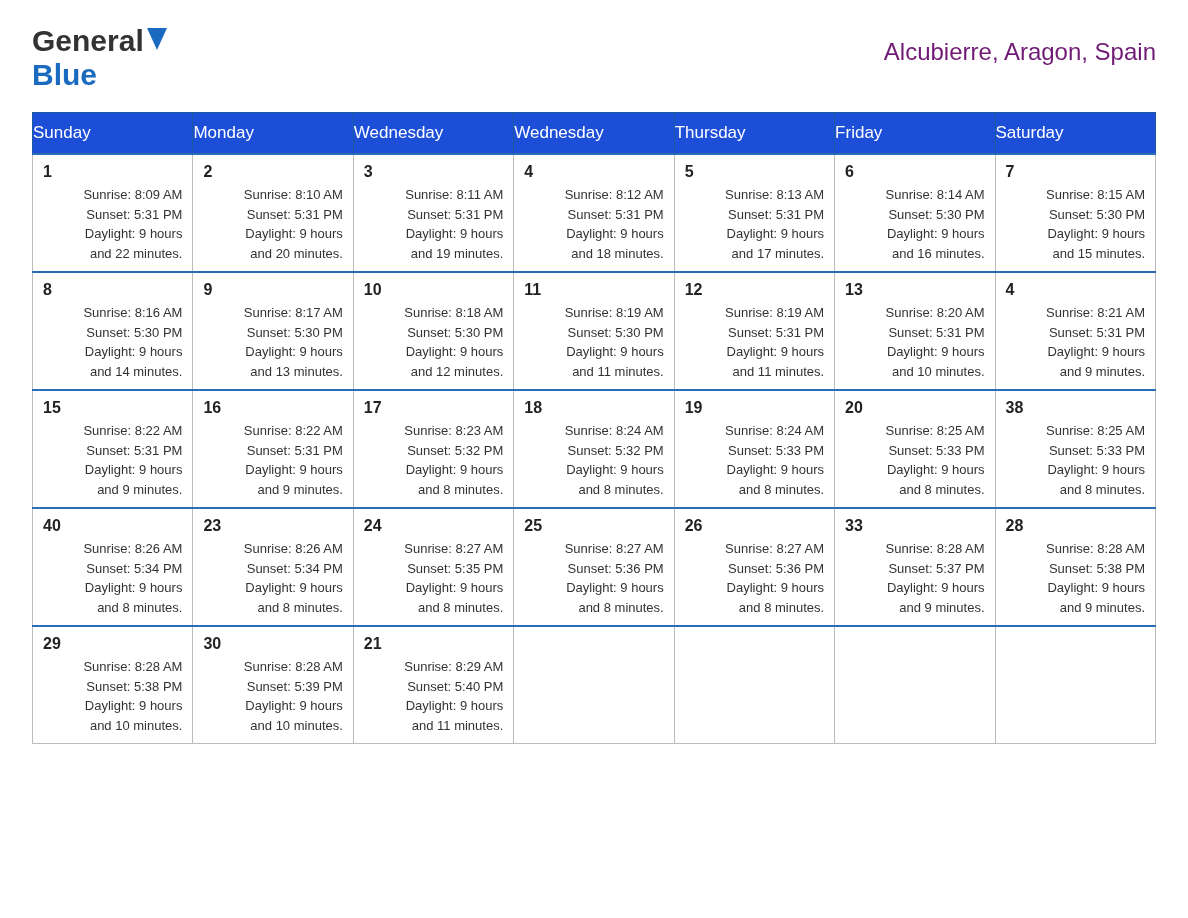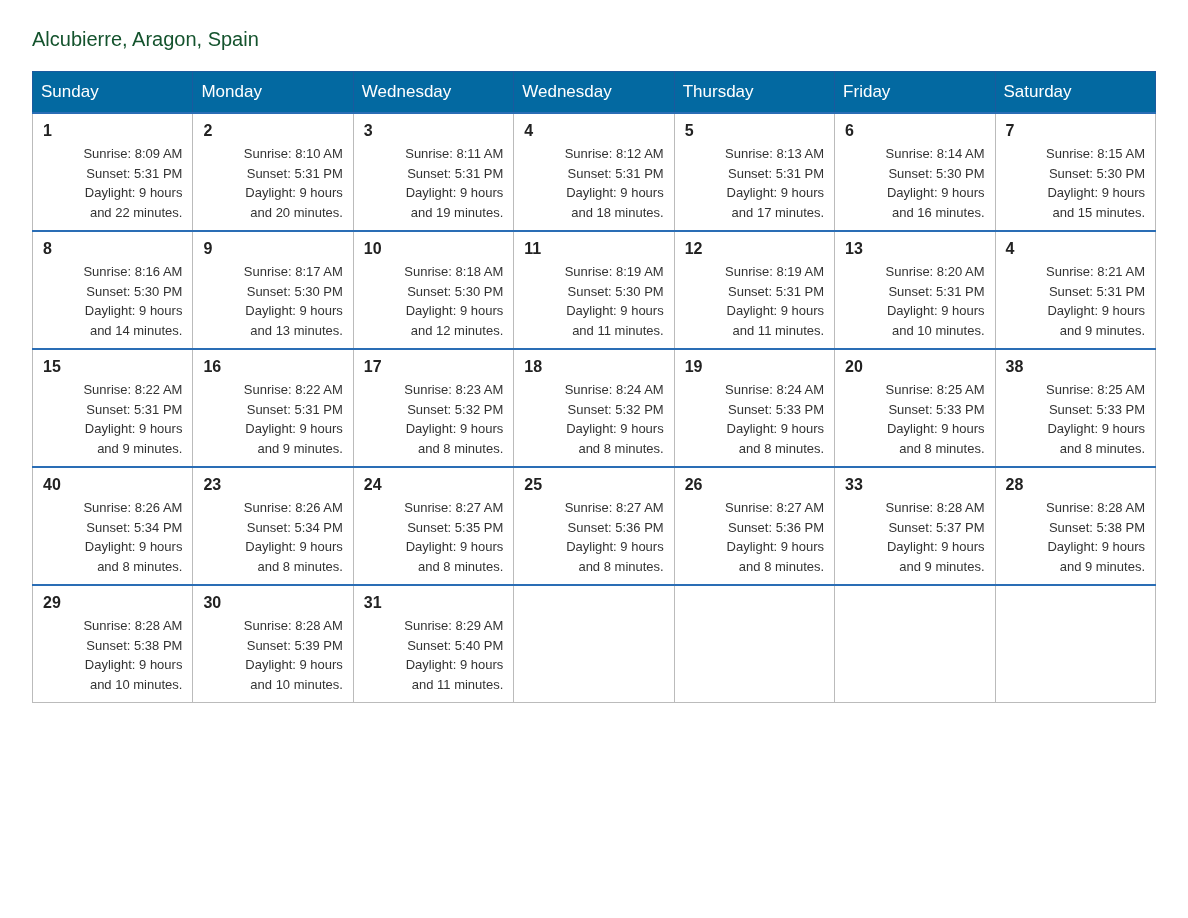--- a/index.html
+++ b/index.html
@@ -24,35 +24,35 @@
     .title-section {
       text-align: right;
     }
     .month-title {
       font-size: 52px;
       font-weight: bold;
       color: #222;
       line-height: 1.1;
     }
     .location-title {
-      font-size: 20px;
-      color: #14532d;
-      margin-top: 4px;
+      font-size: 24px;
+      color: #701a75;
+      margin-top: 14px;
     }
     .calendar {
       width: 100%;
       border-collapse: collapse;
       border: 1px solid #999;
     }
     .calendar th {
-      background-color: #0369a1;
+      background-color: #1d4ed8;
       color: #fff;
       font-size: 17px;
       font-weight: normal;
-      padding: 10px 8px;
+      padding: 10px 0;
       text-align: left;
       border: 1px solid #1a5a9e;
       margin-left: 14px;
     }
     .calendar td {
       vertical-align: top;
       padding: 8px 10px;
       border: 1px solid #bbb;
       width: 14.28%;
       min-height: 110px;
@@ -81,20 +81,33 @@
     }
     .logo-top-line {
       display: flex;
       align-items: center;
     }
   </style>
 </head>
 <body>
 
 <div class="header">
+  <div class="logo">
+    <div class="logo-top-line">
+      <span style="font-size:30px;font-weight:bold;color:#333;font-family:Arial,sans-serif;">General</span>
+      <span style="display:inline-block;margin-left:3px;position:relative;top:0px;">
+        <svg width="20" height="22" viewBox="0 0 20 22">
+          <polygon points="0,0 20,0 10,22" fill="#1a6bbf"></polygon>
+        </svg>
+      </span>
+    </div>
+    <div>
+      <span style="font-size:30px;font-weight:bold;color:#1a6bbf;font-family:Arial,sans-serif;">Blue</span>
+    </div>
+  </div>
   <div class="title-section">
     <div class="location-title">Alcubierre, Aragon, Spain</div>
   </div>
 </div>
 
 <table class="calendar">
   <thead>
     <tr>
       <th>Sunday</th>
       <th>Monday</th>
@@ -289,21 +302,21 @@
           Sunrise: 8:28 AM<br>Sunset: 5:38 PM<br>Daylight: 9 hours<br>and 10 minutes.
         </div>
       </td>
         <td>
         <span class="day-num">30</span>
         <div class="day-info">
           Sunrise: 8:28 AM<br>Sunset: 5:39 PM<br>Daylight: 9 hours<br>and 10 minutes.
         </div>
       </td>
         <td>
-        <span class="day-num">31</span>
+        <span class="day-num">21</span>
         <div class="day-info">
           Sunrise: 8:29 AM<br>Sunset: 5:40 PM<br>Daylight: 9 hours<br>and 11 minutes.
         </div>
       </td>
         <td class="empty"></td>
         <td class="empty"></td>
         <td class="empty"></td>
         <td class="empty"></td>
       </tr>
     </tbody>

